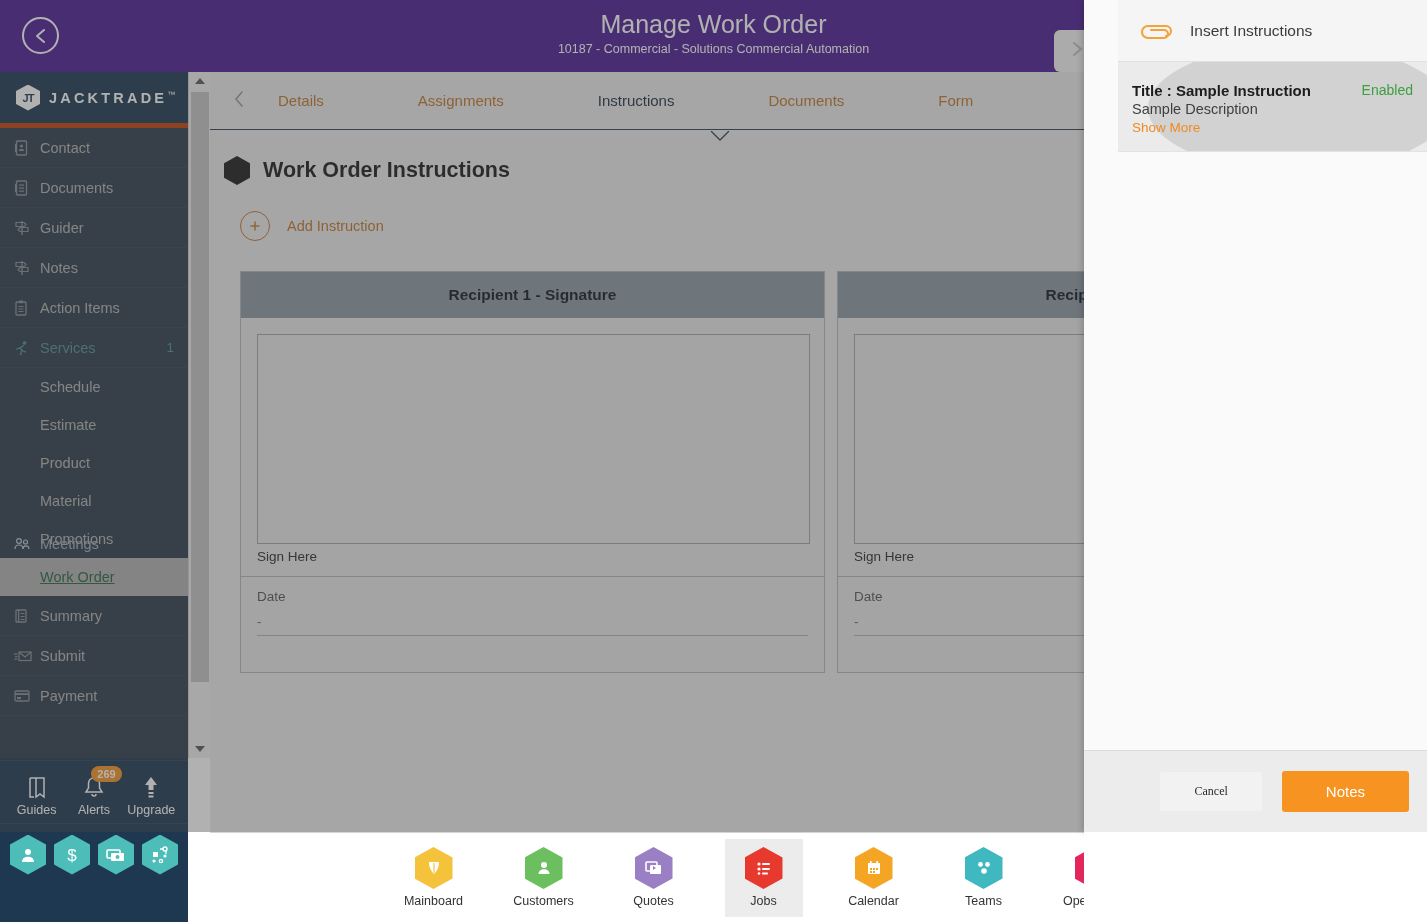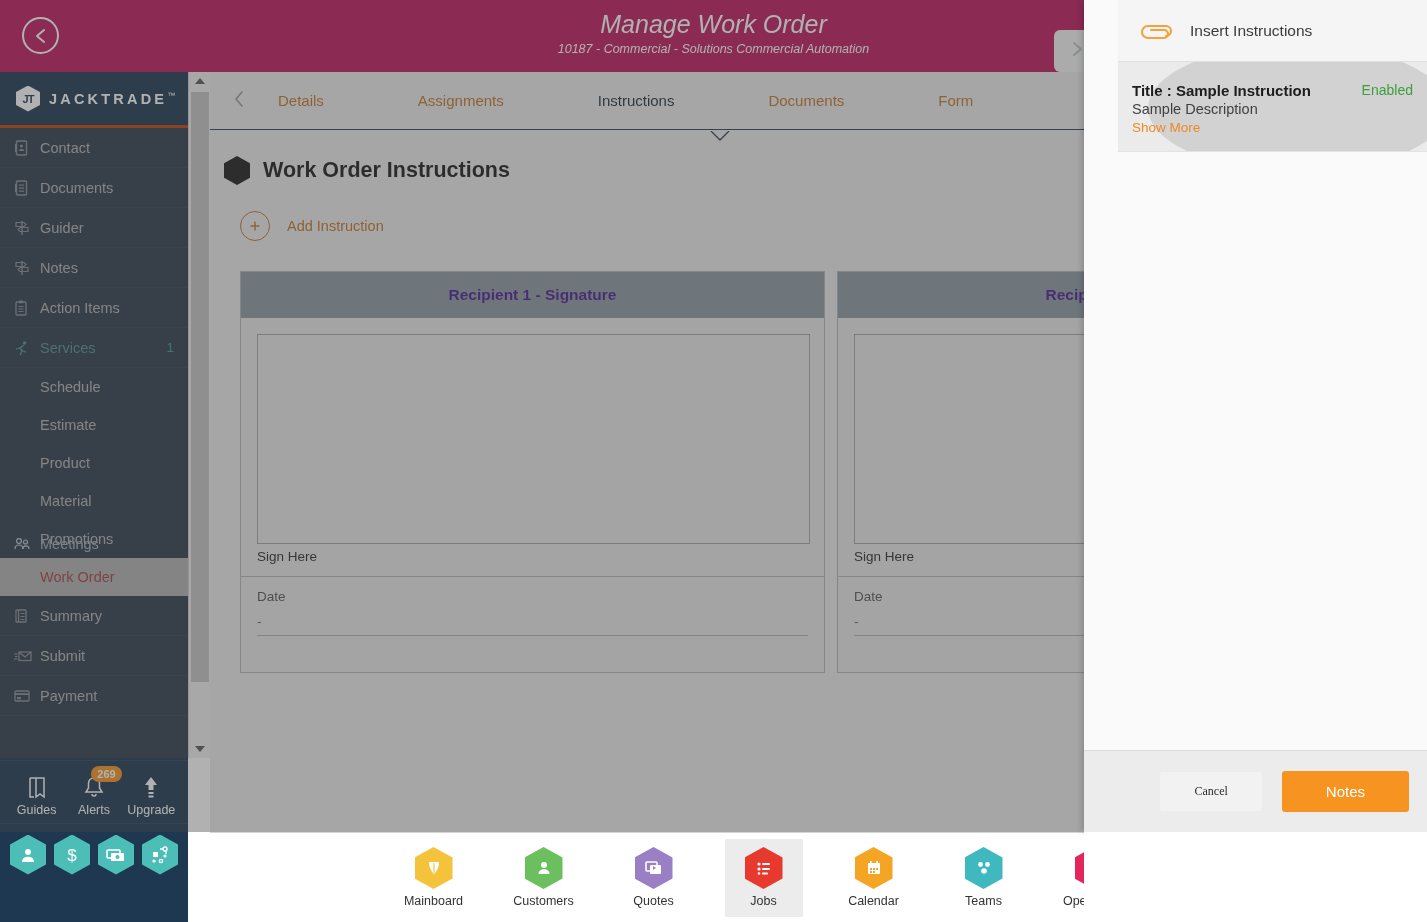--- a/index.html
+++ b/index.html
@@ -8,21 +8,21 @@
     width: 1427px; height: 922px;
     overflow: hidden;
     font-family: "Liberation Sans", sans-serif;
     background: #fff;
   }
   #root { position: relative; width: 1427px; height: 922px; }
 
   
   .topbar {
     position: absolute; left: 0; top: 0; width: 1427px; height: 72px;
-    background: #be185d; color: #fff; font-style: italic;
+    background: #4c1d95; color: #fff;
   }
   .back-btn {
     position: absolute; left: 22px; top: 17px;
     width: 37px; height: 37px; border-radius: 50%;
     border: 2px solid #fff;
     display: flex; align-items: center; justify-content: center;
     cursor: pointer;
   }
   .back-btn svg { display: block; }
   .topbar-titles {
@@ -40,21 +40,21 @@
   }
 
   
   .sidebar {
     position: absolute; left: 0; top: 72px; width: 188px; height: 850px;
     background: #1e3851; color: #fff;
     overflow: hidden;
   }
   .brand {
     height: 56px; display: flex; align-items: center; padding-left: 16px;
-    border-bottom: 3px solid #c2410c;
+    border-bottom: 5px solid #c2410c;
   }
   .brand-hex {
     width: 24px; height: 26px; margin-right: 9px;
     background: #fff;
     clip-path: polygon(50% 0%, 100% 25%, 100% 75%, 50% 100%, 0% 75%, 0% 25%);
     display: flex; align-items: center; justify-content: center;
   }
   .brand-hex span { color: #1e3851; font-size: 11px; font-weight: bold; letter-spacing: -1px;}
   .brand-text { font-size: 14.5px; letter-spacing: 3.2px; font-weight: 600; }
   .brand-tm { font-size: 8px; vertical-align: super; letter-spacing: 0; }
@@ -70,21 +70,21 @@
   .nav-item .cnt { margin-right: 14px; font-size: 13.5px; color: #a9bac8; }
   .nav-item.dim .lbl, .nav-item.dim .cnt { color: #9fb0bf; }
   .nav-item.teal .lbl, .nav-item.teal .cnt { color: #5bc6c9; }
   .nav-item.teal .ico { color: #5bc6c9; }
 
   .nav-sub {
     height: 38px; display: flex; align-items: center;
     padding-left: 40px; font-size: 14.5px; color: #fff;
     cursor: pointer;
   }
-  .nav-sub.active { background: #fff; color: #ef4444; }
+  .nav-sub.active { background: #fff; color: #15803d; text-decoration: underline; }
 
   .sidebar-scroll {
     position: absolute; left: 0; top: 56px; width: 188px; height: 630px;
     overflow: hidden;
   }
 
   
   .scroll-col {
     position: absolute; left: 188px; top: 72px; width: 22px; height: 686px;
     background: #f0f0f0; border-left: 1px solid #cfcfcf;
@@ -171,21 +171,21 @@
   .add-row { display: flex; align-items: center; margin: 0 0 30px 16px; cursor: pointer; }
   .add-circle {
     width: 30px; height: 30px; border: 1.5px solid #c0772a; border-radius: 50%;
     display: flex; align-items: center; justify-content: center; margin-right: 17px;
   }
   .add-label { font-size: 14.5px; color: #c0772a; }
 
   .cards { display: flex; gap: 12px; padding-left: 16px; }
   .card { width: 585px; border: 1px solid #b6b6b6; background: #e9e9e9; }
   .card-head {
-    height: 46px; background: #8e9aa3; color: #4c1d95;
+    height: 46px; background: #8e9aa3; color: #0f172a;
     display: flex; align-items: center; justify-content: center;
     font-size: 15.5px; font-weight: 700;
   }
   .card-body { padding: 16px 14px 0 16px; }
   .sig-box { height: 210px; border: 1px solid #a4a4a4; background: transparent; }
   .sig-label { font-size: 13.5px; color: #2b2b2b; margin-top: 5px; padding-bottom: 12px; }
   .card-div { border-top: 1px solid #b6b6b6; }
   .date-sec { padding: 12px 16px 0 16px; }
   .date-lbl { font-size: 13.5px; color: #555; }
   .date-val { font-size: 13.5px; color: #666; padding: 10px 0 6px 0; }

